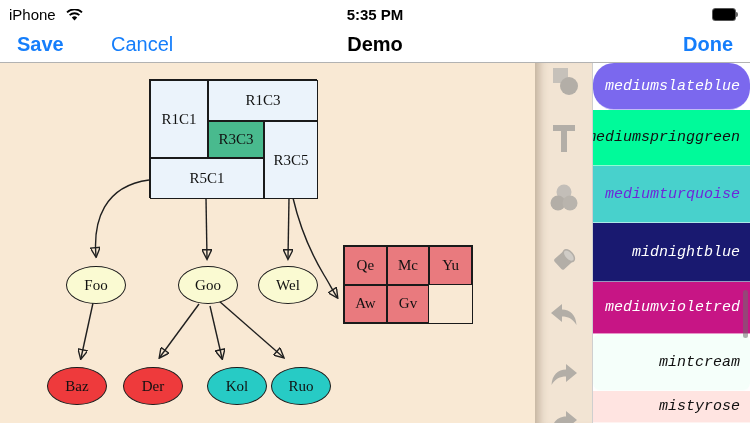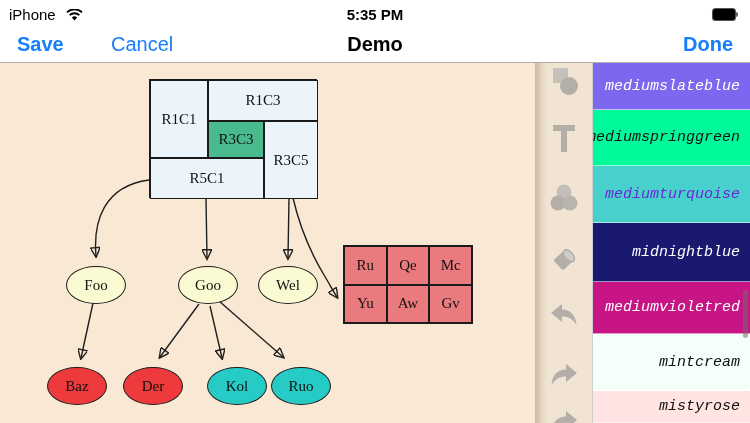--- a/index.html
+++ b/index.html
@@ -134,23 +134,20 @@
       <div class="grid-cell cell-d diagram-text" style="background-color: rgb(235, 243, 251);">
           <span>R3C5</span>
         </div>
       <div class="grid-cell cell-e diagram-text" style="background-color: rgb(235, 243, 251);">
           <span>R5C1</span>
         </div>
     </div>
 
     <div class="matrix-table">
       <div class="matrix-cell diagram-text" style="background-color: rgb(233, 122, 126);">
-          <span>Ru</span>
-        </div>
-      <div class="matrix-cell diagram-text" style="background-color: rgb(233, 122, 126);">
           <span>Qe</span>
         </div>
       <div class="matrix-cell diagram-text" style="background-color: rgb(233, 122, 126);">
           <span>Mc</span>
         </div>
       <div class="matrix-cell diagram-text" style="background-color: rgb(233, 122, 126);">
           <span>Yu</span>
         </div>
       <div class="matrix-cell diagram-text" style="background-color: rgb(233, 122, 126);">
           <span>Aw</span>
@@ -226,21 +223,21 @@
     <span class="tool" style="top:345px">
       <svg width="32" height="32" viewBox="0 0 32 32">
         <g transform="scale(-1,1) translate(-32,0)">
           <path d="M3 11 L14 2 L14 7.5 C22 7.5 28 13 28.5 23 C24.5 16.5 20 14.5 14 14.5 L14 20 Z" fill="#b3aea7"></path>
         </g>
       </svg>
     </span>
   </div>
 
   <div class="palette">
-    <div class="palette-row pr-0" style="background-color: rgb(123, 104, 238); color: rgb(255, 255, 255);">mediumslateblue</div>
+    <div class="palette-row pr-0" style="background-color: rgb(123, 104, 238); color: rgb(255, 255, 255); border-radius: 21px;">mediumslateblue</div>
     <div class="palette-row pr-1" style="background-color: rgb(0, 250, 154); color: rgb(17, 17, 17);">mediumspringgreen</div>
     <div class="palette-row pr-2" style="background-color: rgb(72, 209, 204); color: #6d28d9;">mediumturquoise</div>
     <div class="palette-row pr-4" style="background-color: rgb(25, 25, 112); color: rgb(255, 255, 255);">midnightblue</div>
     <div class="palette-row pr-3" style="background-color: rgb(199, 21, 133); color: rgb(255, 255, 255);">mediumvioletred</div>
     <div class="palette-row pr-5" style="background-color: rgb(245, 255, 250); color: rgb(17, 17, 17);">mintcream</div>
     <div class="palette-row pr-6" style="background-color: rgb(255, 228, 225); color: rgb(17, 17, 17);">mistyrose</div>
     <div class="scroll-thumb"></div>
   </div>
 
 </div>

